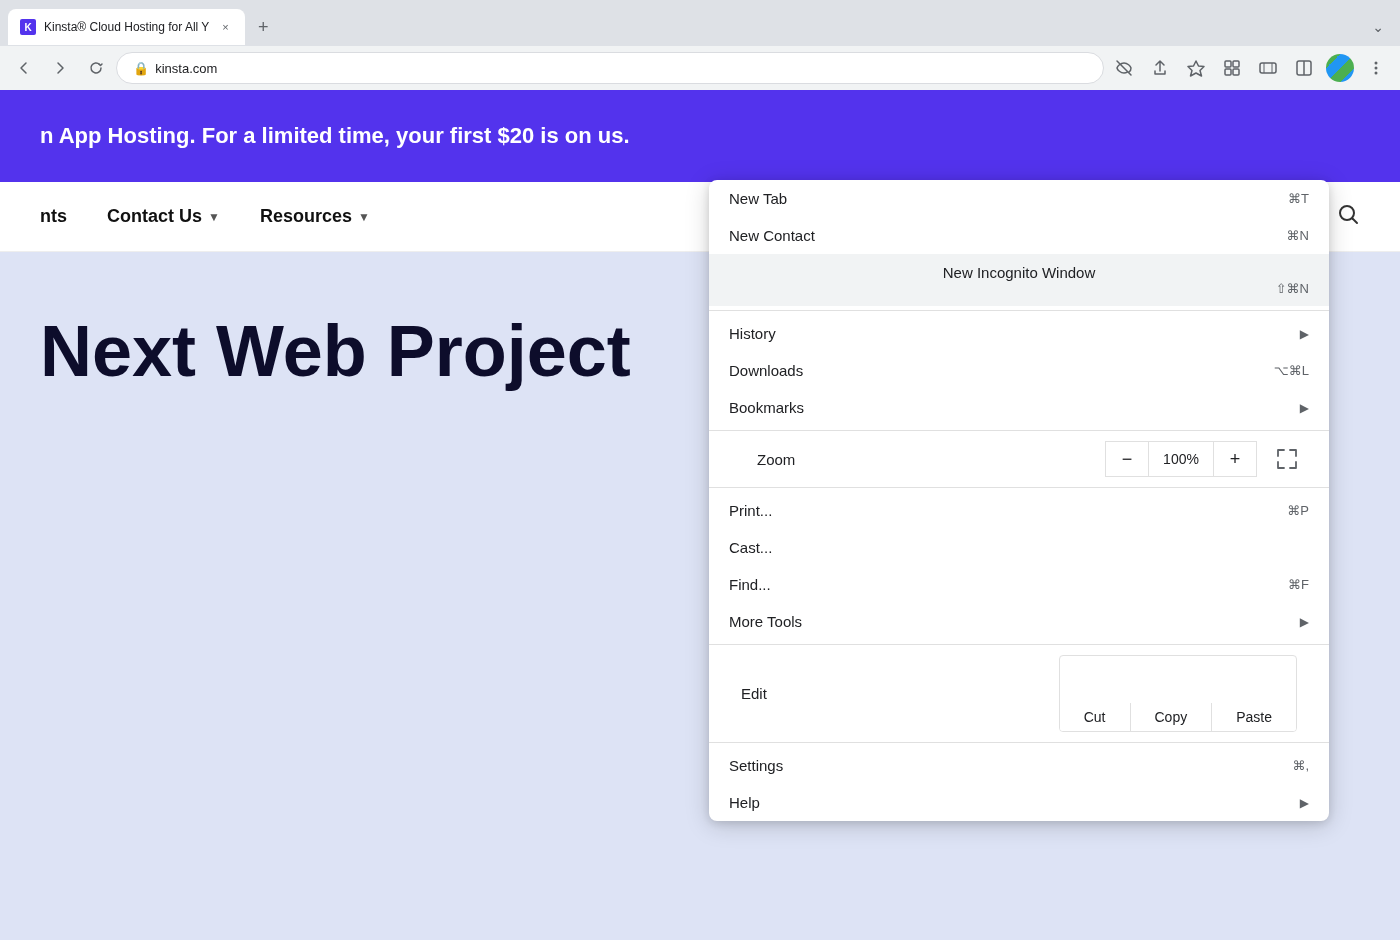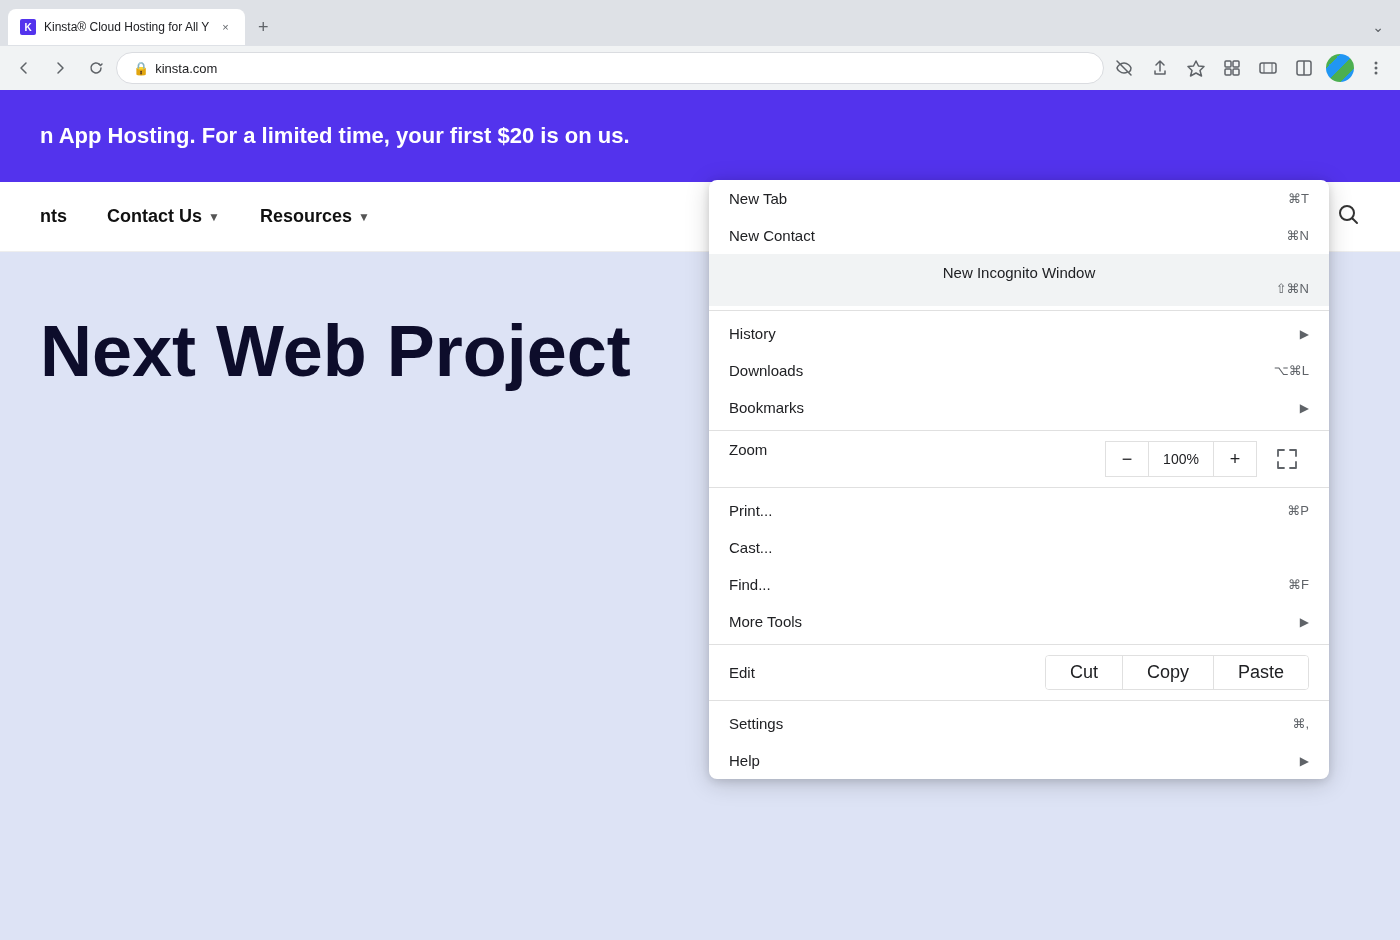--- a/index.html
+++ b/index.html
@@ -182,25 +182,26 @@
     }
     .menu-divider {
       height: 1px;
       background: #e0e0e0;
       margin: 4px 0;
     }
 
     
     .zoom-row {
       display: flex;
-      align-items: flex-start;
+      align-items: center;
       padding: 6px 20px;
       border-bottom: none;
       font-size: 15px;
       color: #202124;
+      margin-left: 28px;
     }
     .zoom-label { flex: 1; }
     .zoom-controls {
       display: flex;
       align-items: center;
       gap: 0;
       margin-left: auto;
     }
     .zoom-btn {
       width: 44px; height: 36px;
@@ -219,39 +220,40 @@
     .zoom-fullscreen {
       width: 44px; height: 36px;
       display: flex; align-items: center; justify-content: center;
       cursor: pointer; margin-left: 8px;
     }
 
     
     .edit-row {
       display: flex;
       align-items: center;
-      padding: 6px 20px;
+      padding: 6px 32px;
       font-size: 15px;
       color: #202124;
       gap: 0;
     }
     .edit-label { margin-right: auto; }
     .edit-actions {
       display: flex;
       border: 1px solid #e0e0e0;
       border-radius: 4px;
       overflow: hidden;
     }
     .edit-action-btn {
       padding: 6px 24px;
-      font-size: 18px;
+      font-size: 14px;
       color: #202124;
       cursor: pointer;
       background: white;
       border: none;
+      margin-top: 47px;
     }
     .edit-action-btn:not(:last-child) {
       border-right: 1px solid #e0e0e0;
     }
   </style>
 </head>
 <body>
 
 <div class="browser-chrome">
 

